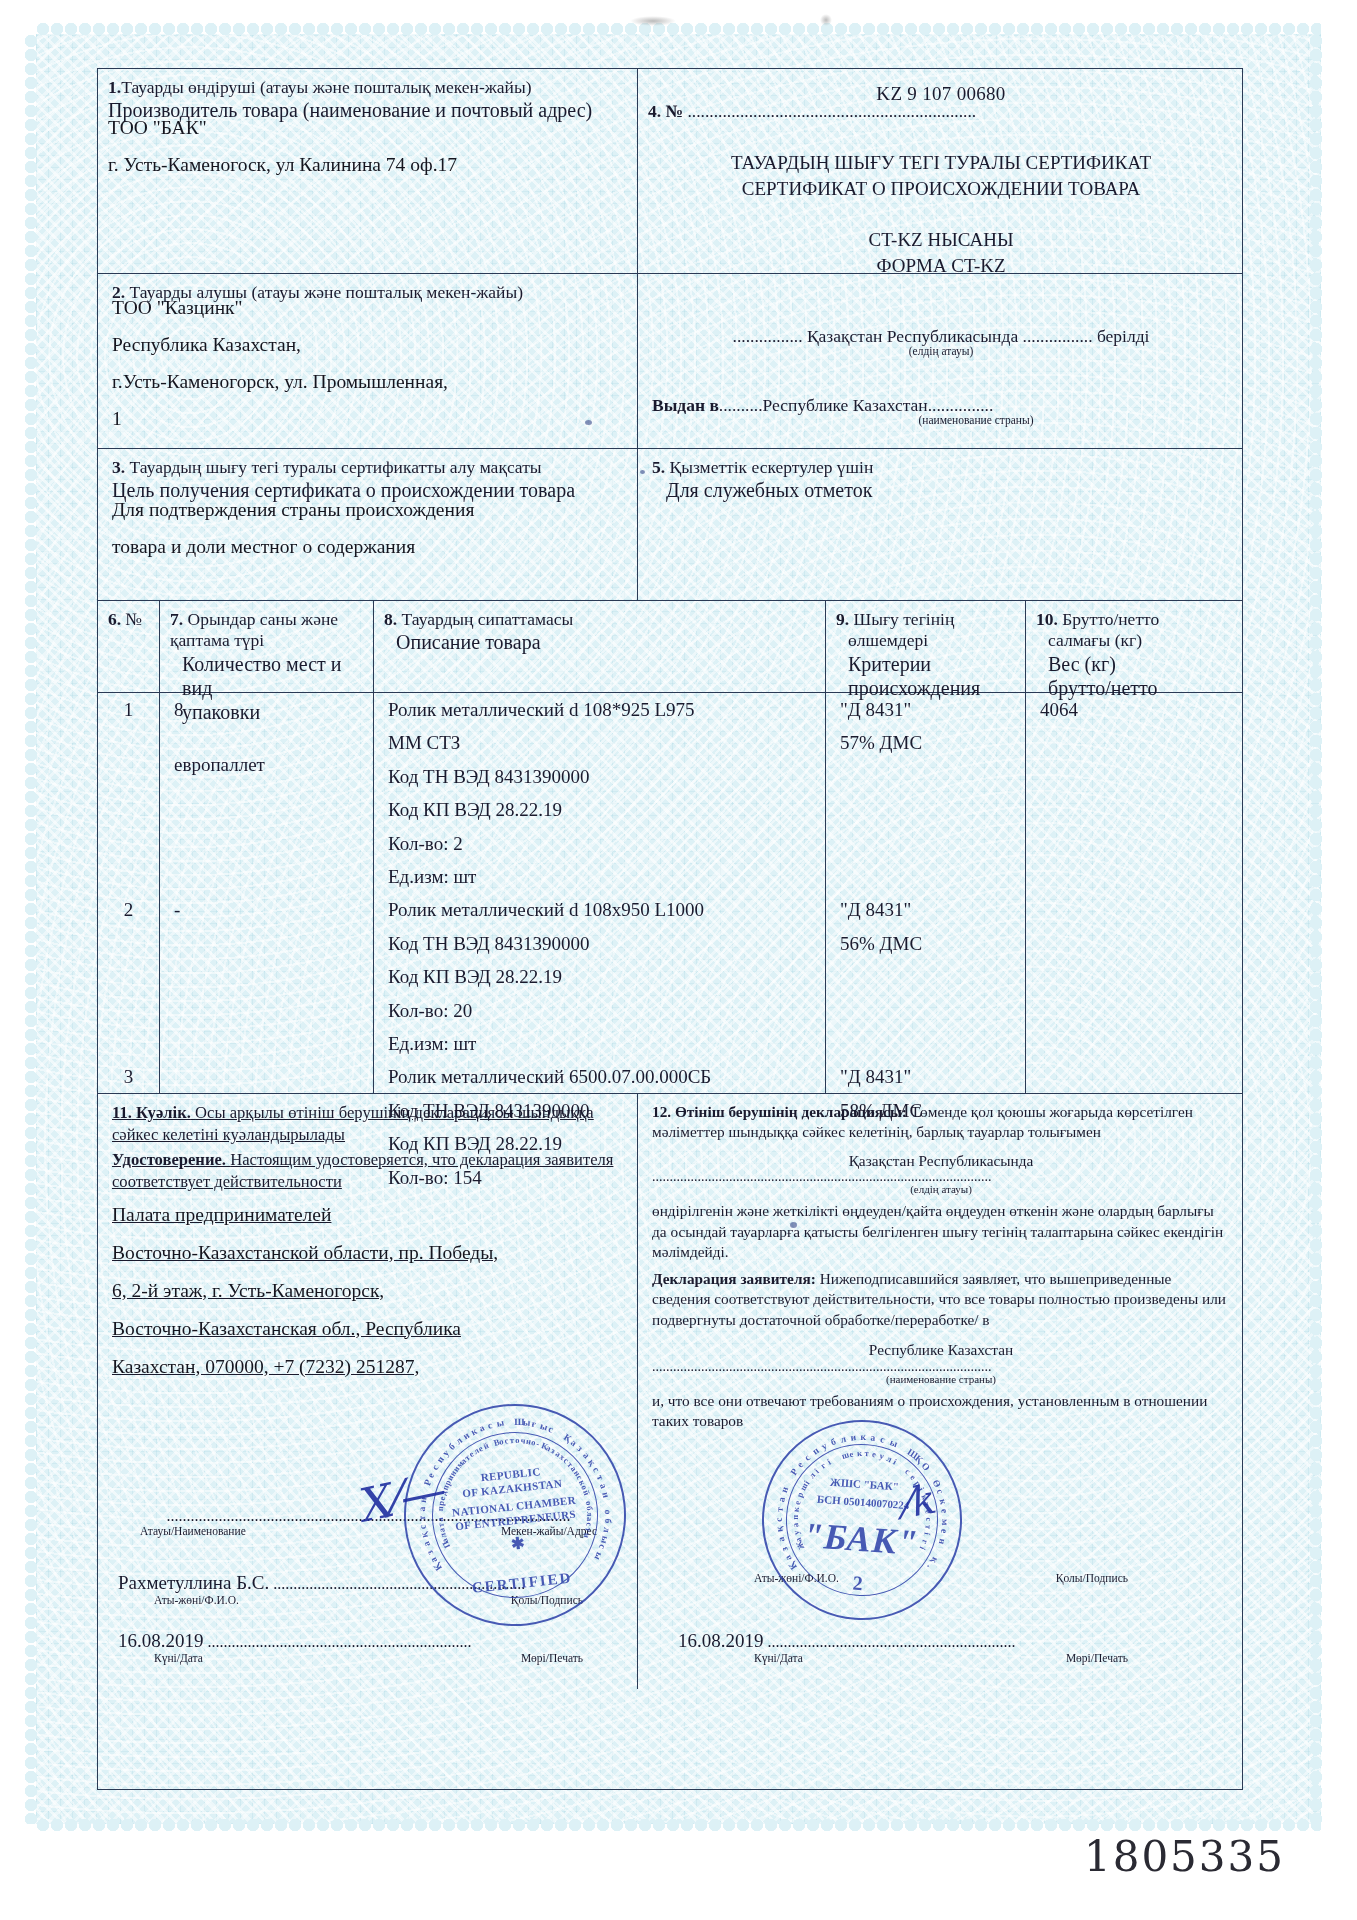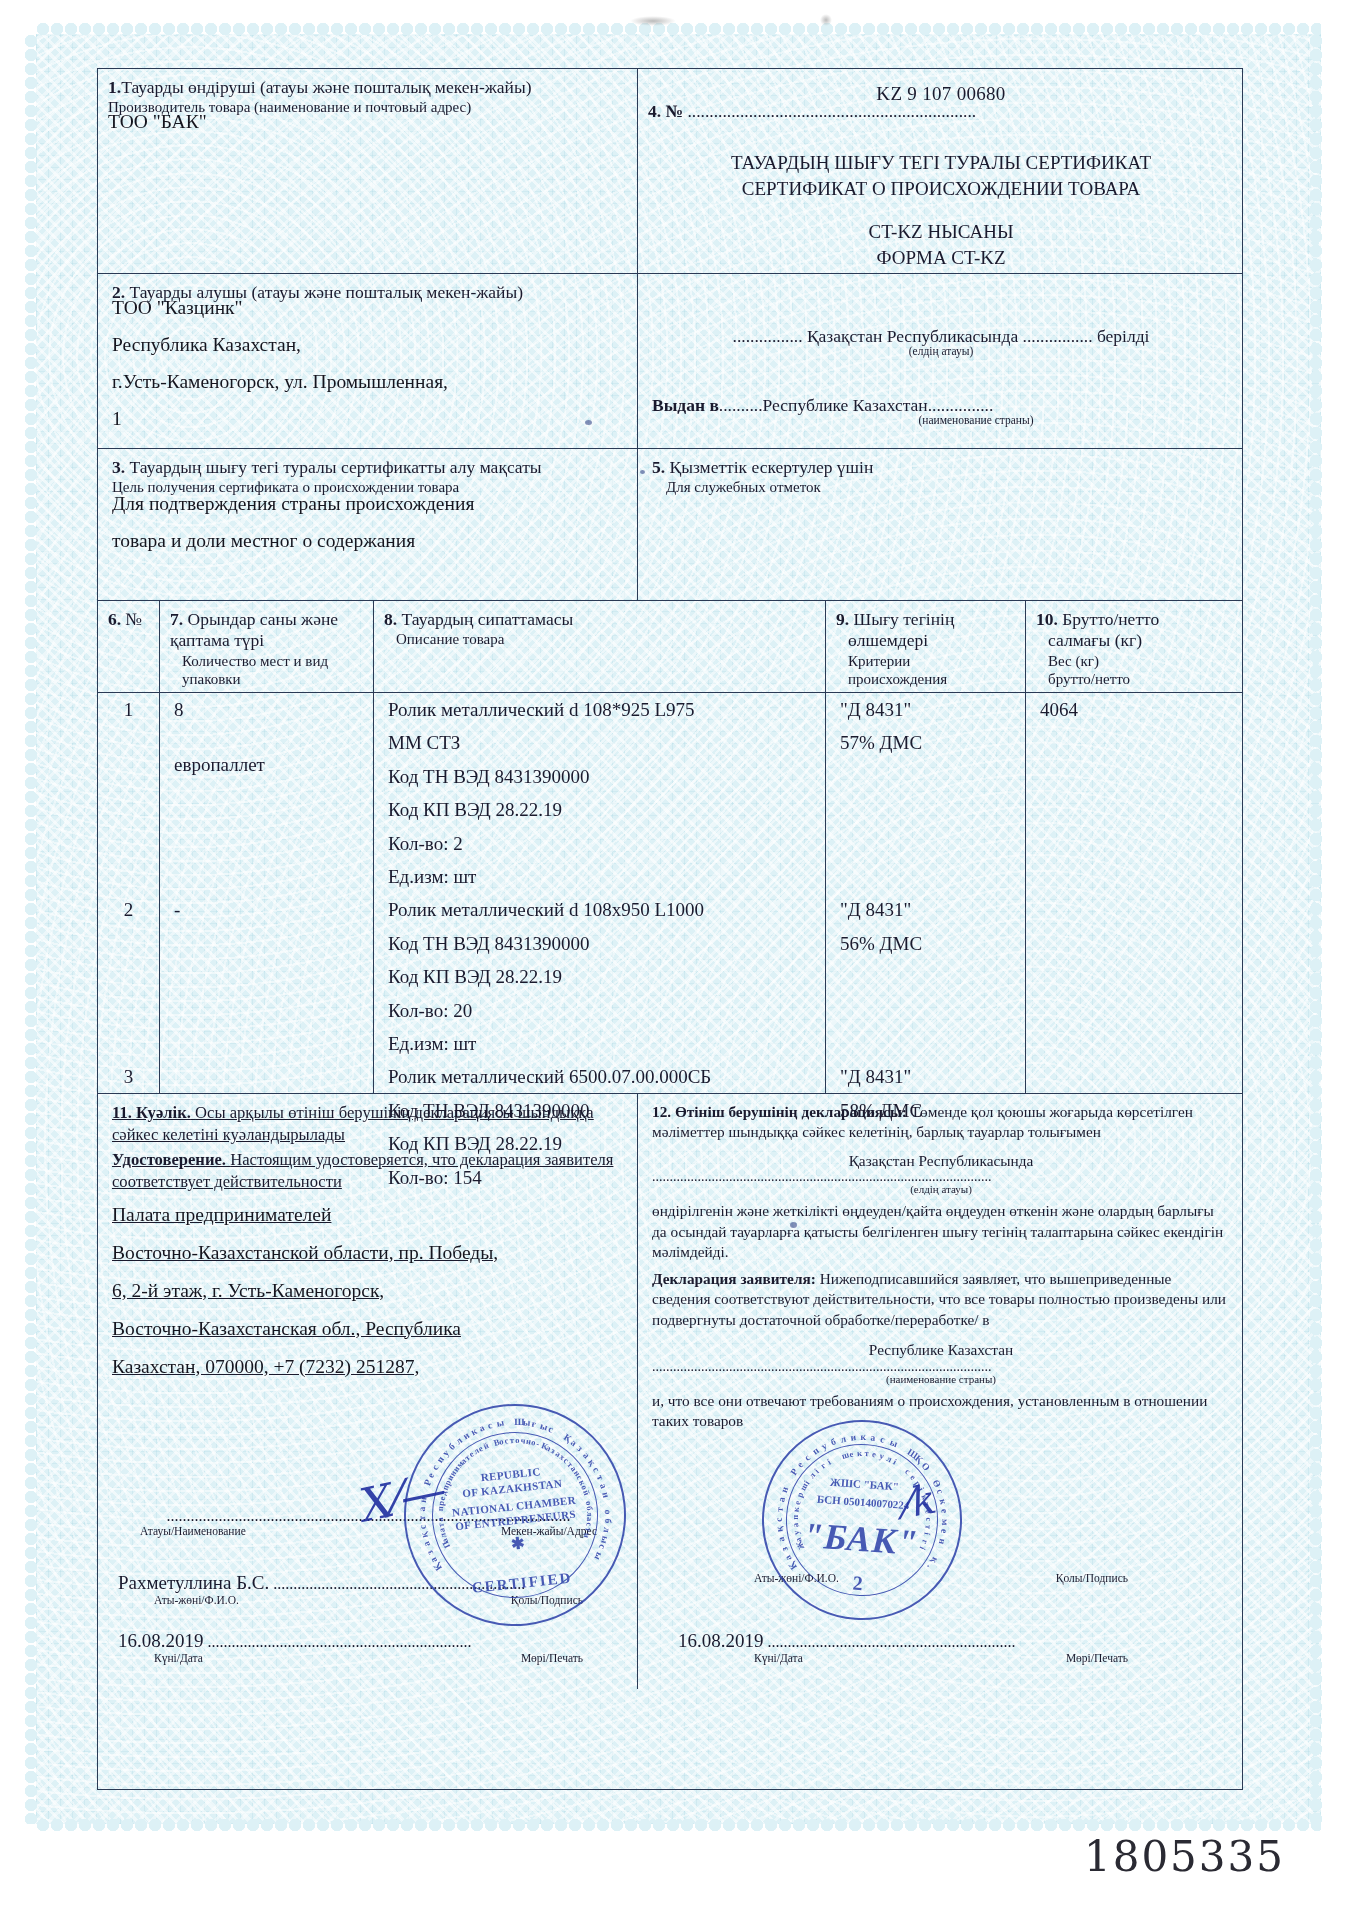--- a/index.html
+++ b/index.html
@@ -86,21 +86,21 @@
     border: 1.4px solid #2b3a55;
     box-sizing: border-box;
   }
   .row { display: flex; border-bottom: 1.4px solid #2b3a55; box-sizing: border-box; }
   .row:last-child { border-bottom: none; }
   .cell { box-sizing: border-box; position: relative; padding: 8px 12px 6px 14px; }
   .vdiv { border-right: 1.4px solid #2b3a55; }
 
   .num { font-weight: bold; }
   .lbl-kz { font-size: 17.5px; line-height: 1.22; }
-  .lbl-ru { font-size: 15px; line-height: 1.22; }
+  .lbl-ru { font-size: 20px; line-height: 1.22; }
 
   .hand {
     font-family: "Liberation Serif", serif;
     font-size: 19.5px;
     color: #15151f;
     line-height: 1.9;
   }
 
   
   #b1 { width: 540px; height: 205px; }
@@ -111,21 +111,21 @@
     margin-top: 6px;
   }
   #b4 .numline {
     font-size: 17.5px;
     text-align: left;
     margin-top: -4px;
     white-space: nowrap;
     overflow: hidden;
   }
   #b4 .title1 { margin-top: 28px; font-size: 19px; line-height: 1.35; }
-  #b4 .title2 { margin-top: 18px; font-size: 19px; line-height: 1.35; }
+  #b4 .title2 { margin-top: 26px; font-size: 19px; line-height: 1.35; }
 
   
   #b2 { width: 540px; height: 175px; }
   #b2r { width: 604px; height: 175px; }
   .dots-line {
     font-size: 17.5px;
     white-space: nowrap;
     overflow: hidden;
   }
   .sub-centered {
@@ -315,20 +315,21 @@
 <div class="smudge"></div>
 <div class="smudge2"></div>
 
 <div class="form">
 
   <div class="row gh" style="height:205px">
     <div class="cell vdiv" id="b1">
       <div class="lbl-kz"><span class="num">1.</span><span>Тауарды өндіруші (атауы және пошталық мекен-жайы)</span></div>
       <div class="lbl-ru">Производитель товара (наименование и почтовый адрес)</div>
       <div class="hand" style="margin-top:-14px">ТОО "БАК"</div>
+      <div class="hand">г. Усть-Каменогоск, ул Калинина 74 оф.17</div>
     </div>
     <div class="cell" id="b4">
       <div class="certno">KZ 9 107 00680</div>
       <div class="numline">
         <span class="num">4. №</span>
         <span>..................................................................</span>
       </div>
       <div class="title1">
         <div>ТАУАРДЫҢ ШЫҒУ ТЕГІ ТУРАЛЫ СЕРТИФИКАТ</div>
         <div>СЕРТИФИКАТ О ПРОИСХОЖДЕНИИ ТОВАРА</div>

